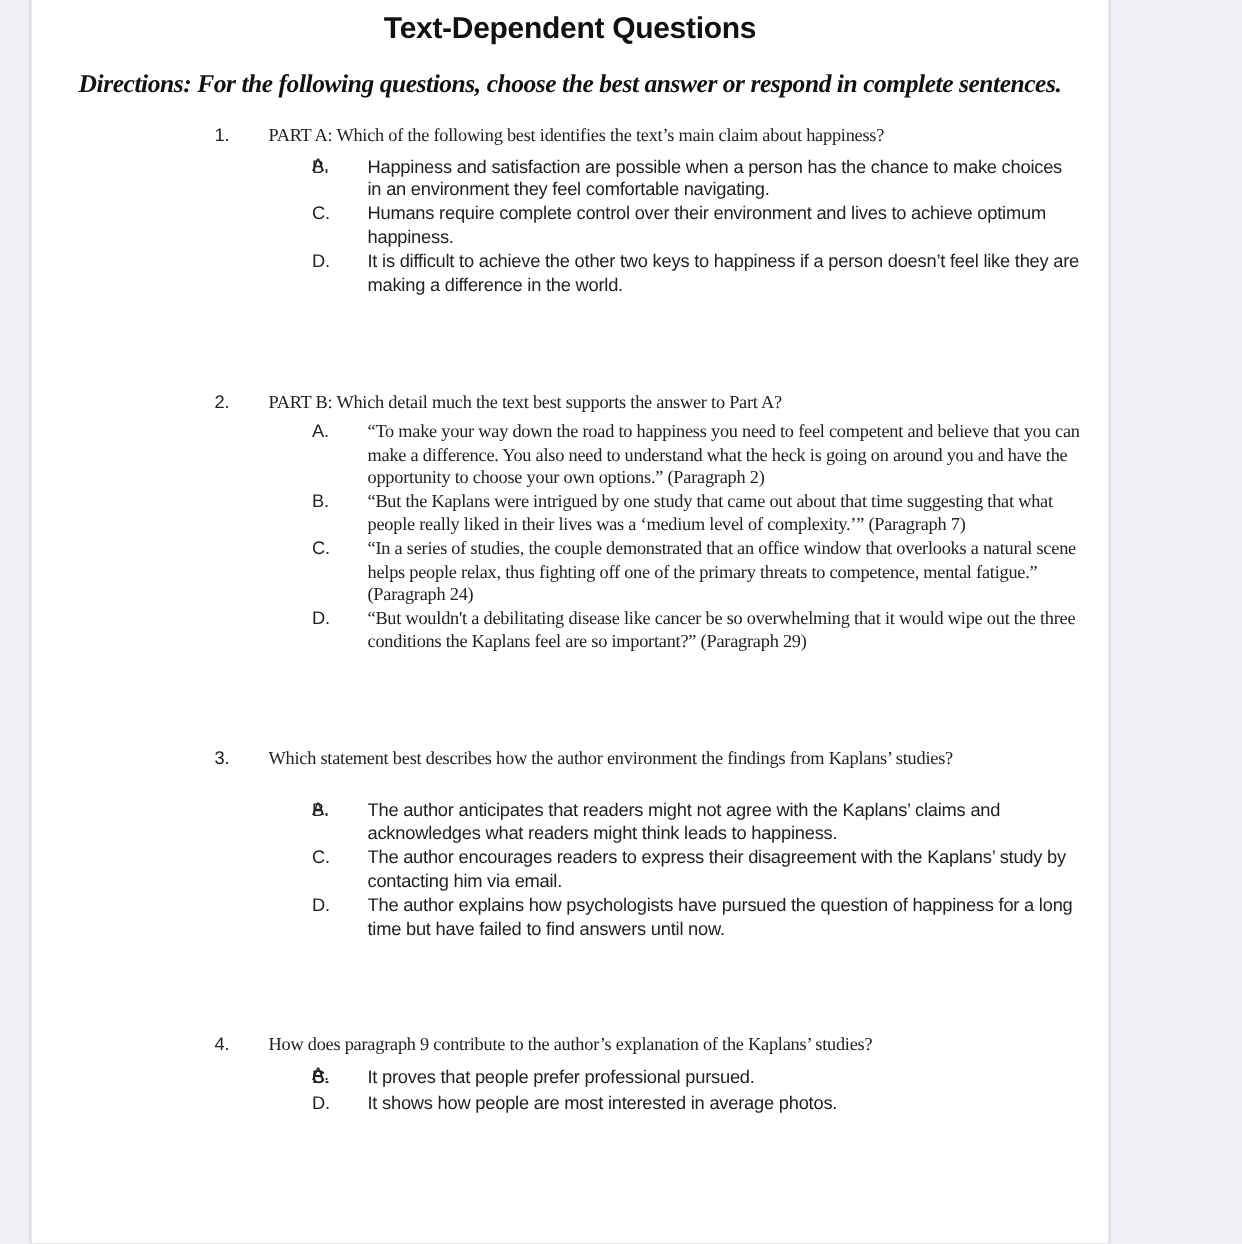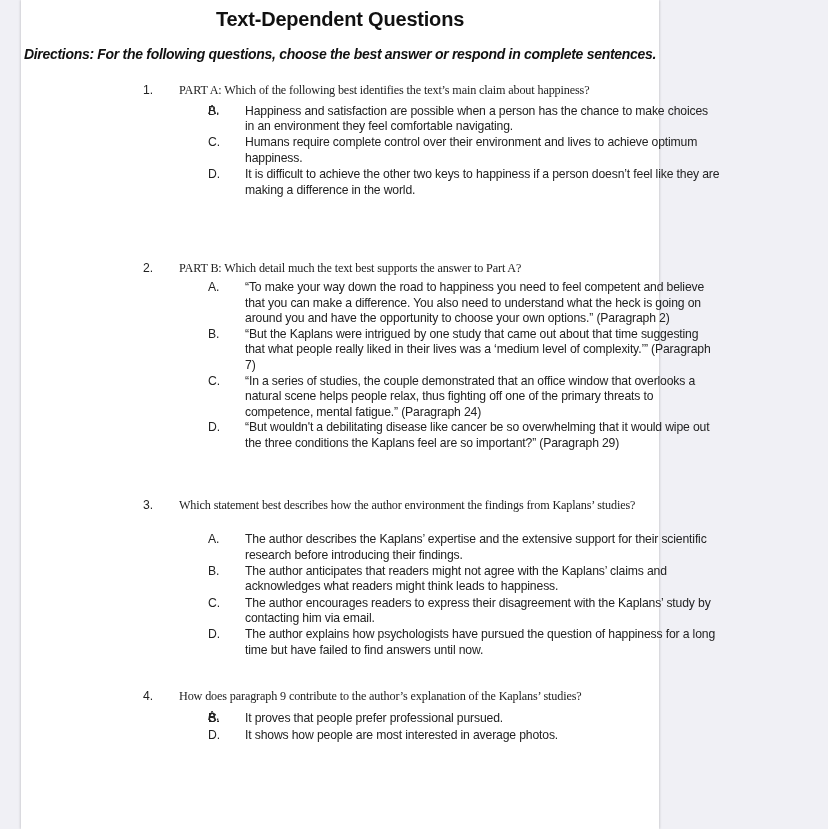--- a/index.html
+++ b/index.html
@@ -7,21 +7,21 @@
       padding: 0;
       width: 828px;
       height: 829px;
       overflow: hidden;
       background: #f0f0f5;
     }
     .page {
       position: absolute;
       left: 21px;
       top: 0;
-      width: 638px;
+      width: 718px;
       height: 829px;
       background: #ffffff;
       box-shadow: -1px 0 2px rgba(0,0,0,0.12), 1px 0 2px rgba(0,0,0,0.12);
       font-family: "Liberation Sans", "DejaVu Sans", sans-serif;
       color: #222;
     }
     .title {
       position: absolute;
       top: 8px;
       left: 0;
@@ -31,25 +31,26 @@
       font-weight: bold;
       color: #111;
       letter-spacing: -0.2px;
     }
     .directions {
       position: absolute;
       top: 46px;
       left: 0;
       width: 100%;
       text-align: center;
-      font-size: 14px;
+      font-size: 17px;
       font-weight: bold;
       font-style: italic;
       color: #111;
       letter-spacing: -0.3px;
+      font-family: Liberation Serif, serif;
     }
     .question {
       position: absolute;
       left: 0;
       width: 100%;
       font-size: 12.2px;
       line-height: 15.6px;
       letter-spacing: -0.15px;
     }
     .q-num {
@@ -80,21 +81,21 @@
     }
     .opt-text {
       margin-left: 224px;
       width: 475px;
     }
     #q1 { top: 83px; }
     #q1 .options { top: 20px; }
     #q1 .option { margin-bottom: 0.6px; }
     #q2 { top: 261px; }
     #q2 .options { top: 19px; }
-    #q2 .opt-text { width: 475px; }
+    #q2 .opt-text { width: 475px; font-family: Liberation Serif, serif; }
     #q3 { top: 498px; }
     #q3 .options { top: 34px; }
     #q3 .option { margin-bottom: 0.6px; }
     #q4 { top: 689px; }
     #q4 .options { top: 20px; }
     #q4 .option { margin-bottom: 1.8px; }
   </style>
 </head>
 <body>
 
@@ -146,21 +147,20 @@
       </div>
     </div>
   </div>
 
   <div class="question" id="q3">
     <span class="q-num">3.</span>
     <div class="q-text">Which statement best describes how the author environment the findings from Kaplans’ studies?</div>
     <div class="options">
       <div class="option">
         <span class="opt-letter">A.</span>
-        <div class="opt-text">The author describes the Kaplans’ expertise and the extensive support for their scientific research before introducing their findings.</div>
       </div>
       <div class="option">
         <span class="opt-letter">B.</span>
         <div class="opt-text">The author anticipates that readers might not agree with the Kaplans’ claims and acknowledges what readers might think leads to happiness.</div>
       </div>
       <div class="option">
         <span class="opt-letter">C.</span>
         <div class="opt-text">The author encourages readers to express their disagreement with the Kaplans’ study by contacting him via email.</div>
       </div>
       <div class="option">

